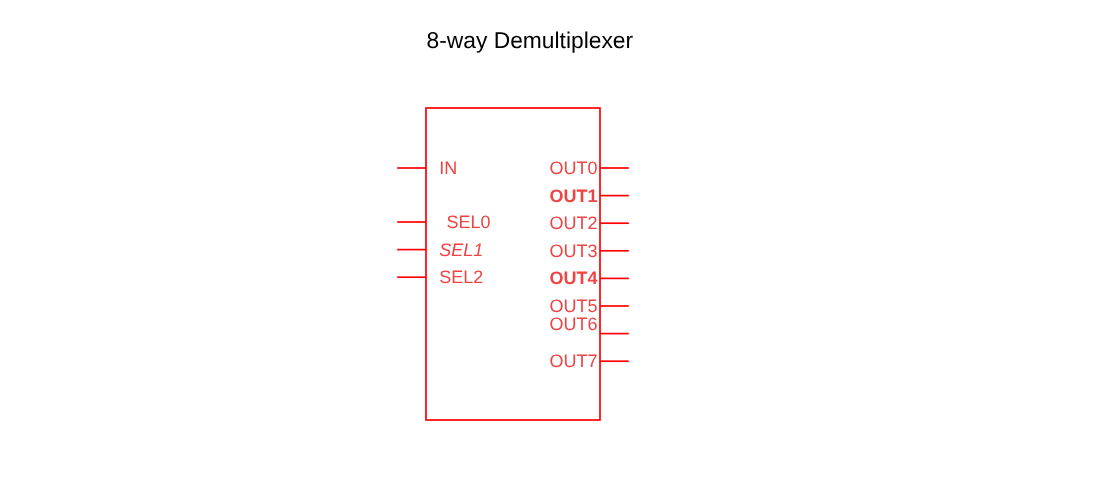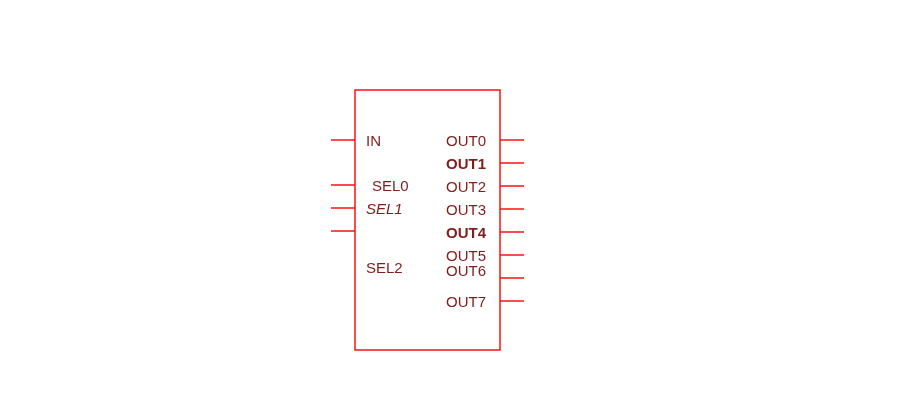--- a/index.html
+++ b/index.html
@@ -35,35 +35,37 @@
     position: absolute;
     left: 0;
     top: 0;
     width: 916px;
     height: 420px;
   }
   .pin-label {
     position: absolute;
     font-size: 15px;
     line-height: 15px;
-    color: #7f1d1d;
+    color: #ef4444;
     white-space: nowrap;
   }
   .pin-label.in-label {
     text-align: left;
   }
   .pin-label.out-label {
     text-align: left;
+    margin-left: 12px;
   }
 </style>
 </head>
 <body>
 
 <div id="canvas">
 
+  <div id="diagram-title">8-way Demultiplexer</div>
 
   <svg id="symbol-svg" viewBox="0 0 916 420" xmlns="http://www.w3.org/2000/svg">
     <rect id="symbol-body" x="355" y="90" width="145" height="260" fill="none" stroke="#ff0000" stroke-width="1.4"></rect>
     <g id="input-wires">
         <line x1="331" y1="140" x2="355" y2="140" stroke="#ff0000" stroke-width="1.4"></line>
         <line x1="331" y1="185" x2="355" y2="185" stroke="#ff0000" stroke-width="1.4"></line>
         <line x1="331" y1="208" x2="355" y2="208" stroke="#ff0000" stroke-width="1.4"></line>
         <line x1="331" y1="231" x2="355" y2="231" stroke="#ff0000" stroke-width="1.4"></line>
       </g>
     <g id="output-wires">
@@ -75,21 +77,21 @@
         <line x1="500" y1="255" x2="524" y2="255" stroke="#ff0000" stroke-width="1.4"></line>
         <line x1="500" y1="278" x2="524" y2="278" stroke="#ff0000" stroke-width="1.4"></line>
         <line x1="500" y1="301" x2="524" y2="301" stroke="#ff0000" stroke-width="1.4"></line>
       </g>
   </svg>
 
   <div id="input-labels">
       <div class="pin-label in-label" style="left: 366px; top: 133px;">IN</div>
       <div class="pin-label in-label" style="left: 372px; top: 178px;">SEL0</div>
       <div class="pin-label in-label" style="left: 366px; top: 201px; font-style: italic;">SEL1</div>
-      <div class="pin-label in-label" style="left: 366px; top: 224px; margin-top: 36px;">SEL2</div>
+      <div class="pin-label in-label" style="left: 366px; top: 224px;">SEL2</div>
     </div>
   <div id="output-labels">
       <div class="pin-label out-label" style="left: 446px; top: 133px;">OUT0</div>
       <div class="pin-label out-label" style="left: 446px; top: 156px; font-weight: bold;">OUT1</div>
       <div class="pin-label out-label" style="left: 446px; top: 179px; text-align: center;">OUT2</div>
       <div class="pin-label out-label" style="left: 446px; top: 202px; text-align: center;">OUT3</div>
       <div class="pin-label out-label" style="left: 446px; top: 225px; font-weight: bold;">OUT4</div>
       <div class="pin-label out-label" style="left: 446px; top: 248px;">OUT5</div>
       <div class="pin-label out-label" style="left: 446px; top: 263px;">OUT6</div>
       <div class="pin-label out-label" style="left: 446px; top: 294px;">OUT7</div>

